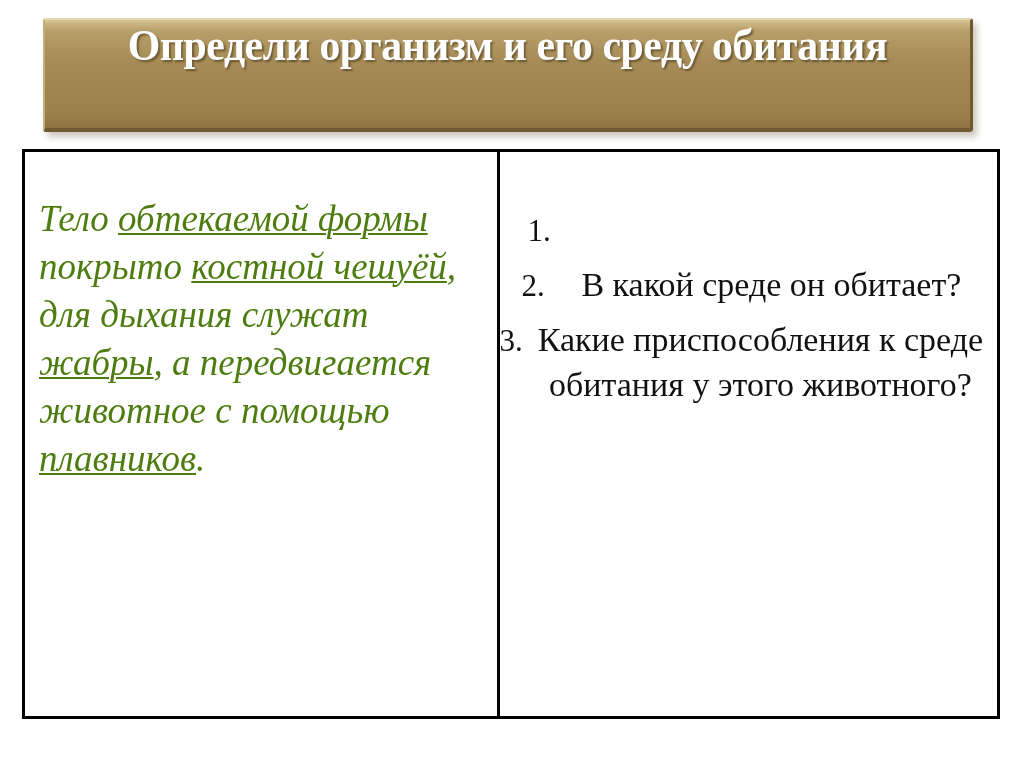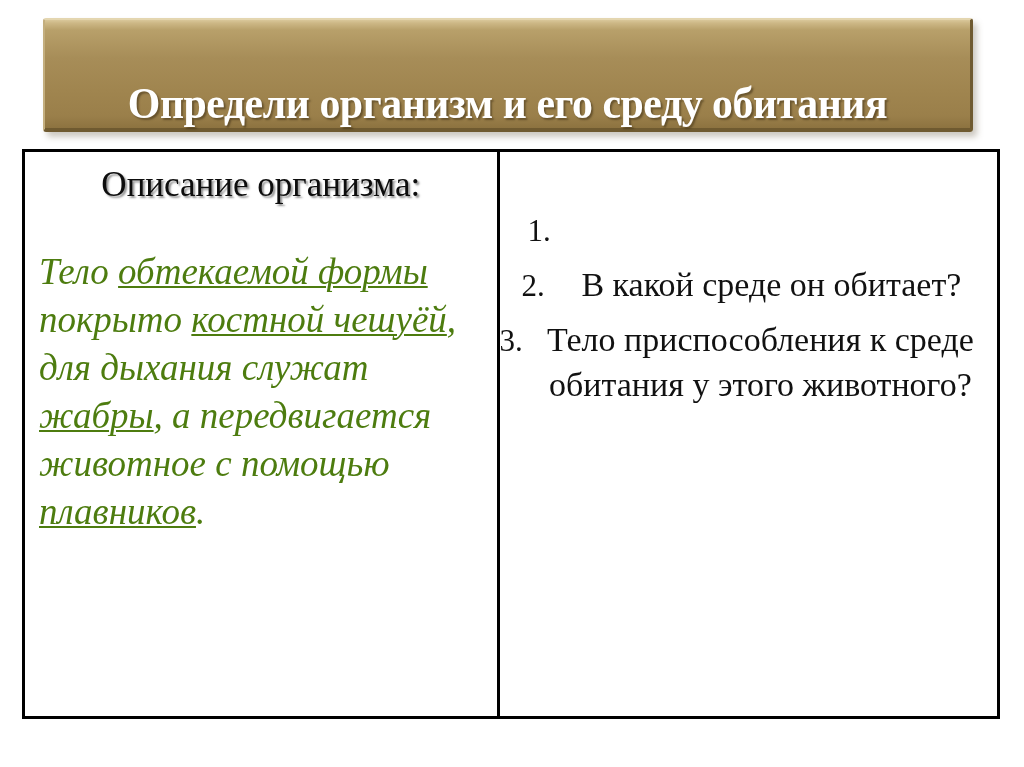--- a/index.html
+++ b/index.html
@@ -33,21 +33,21 @@
         #a0854f 70px,
         #9a7f4a 96px,
         #8d7340 100%);
     border-top: 2px solid #e4d6b0;
     border-left: 2px solid #c3ae7e;
     border-right: 3px solid #6f5a30;
     border-bottom: 4px solid #6f5a30;
     border-radius: 3px;
     box-shadow: 4px 5px 6px rgba(120,110,90,0.38);
     display: flex;
-    align-items: flex-end;
+    align-items: flex-start;
     justify-content: center;
     text-align: center;
   }
   .title-text {
     display: block;
     width: 100%;
     color: #ffffff;
     font-family: "Liberation Serif", "DejaVu Serif", serif;
     font-weight: bold;
     font-size: 45px;
@@ -153,37 +153,36 @@
 </head>
 <body>
 
 <div class="title-banner">
   <span class="title-text">Определи организм и его среду обитания</span>
 </div>
 
 <div class="table-frame">
 
   <div class="col col-left">
-    <div class="col-header shadowed">Описание организма:</div>
 
     <div class="desc-body">
       <span>Тело </span><u>обтекаемой формы</u><span> покрыто </span><u>костной чешуёй</u><span>, для дыхания служат </span><u>жабры</u><span>, а передвигается животное с помощью </span><u>плавников</u><span>.</span>
     </div>
   </div>
 
   <div class="col col-right">
 
     <ol class="questions">
       <li class="question-item q1">
         <span class="q-num">1.</span>
       </li>
       <li class="question-item q2">
         <span class="q-num">2.</span>
         <span class="q-text">В какой среде он обитает?</span>
       </li>
       <li class="question-item q3">
         <span class="q-num">3.</span>
-        <span class="q-text">Тело приспособления к среде обитания у этого животного?</span>
+        <span class="q-text">Какие приспособления к среде обитания у этого животного?</span>
       </li>
     </ol>
   </div>
 
 </div>
 
 </body></html>

